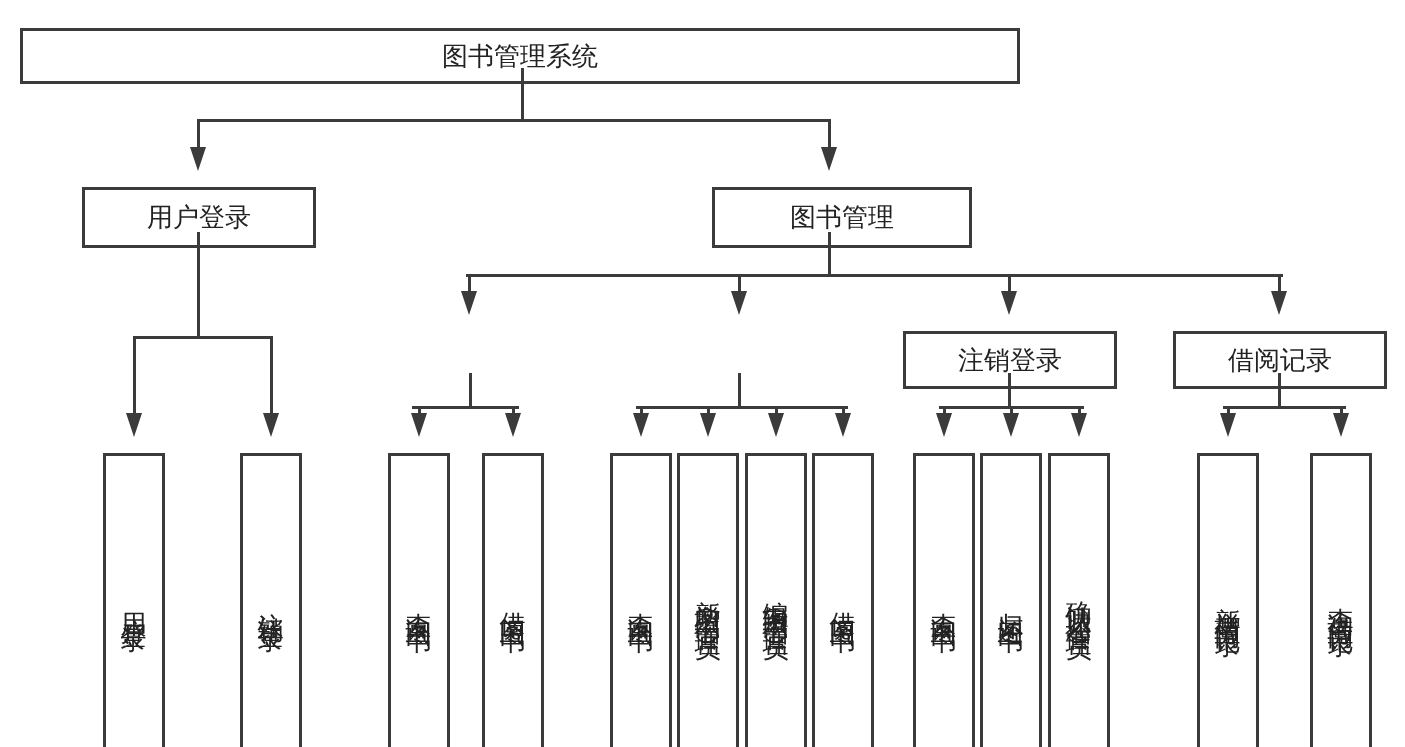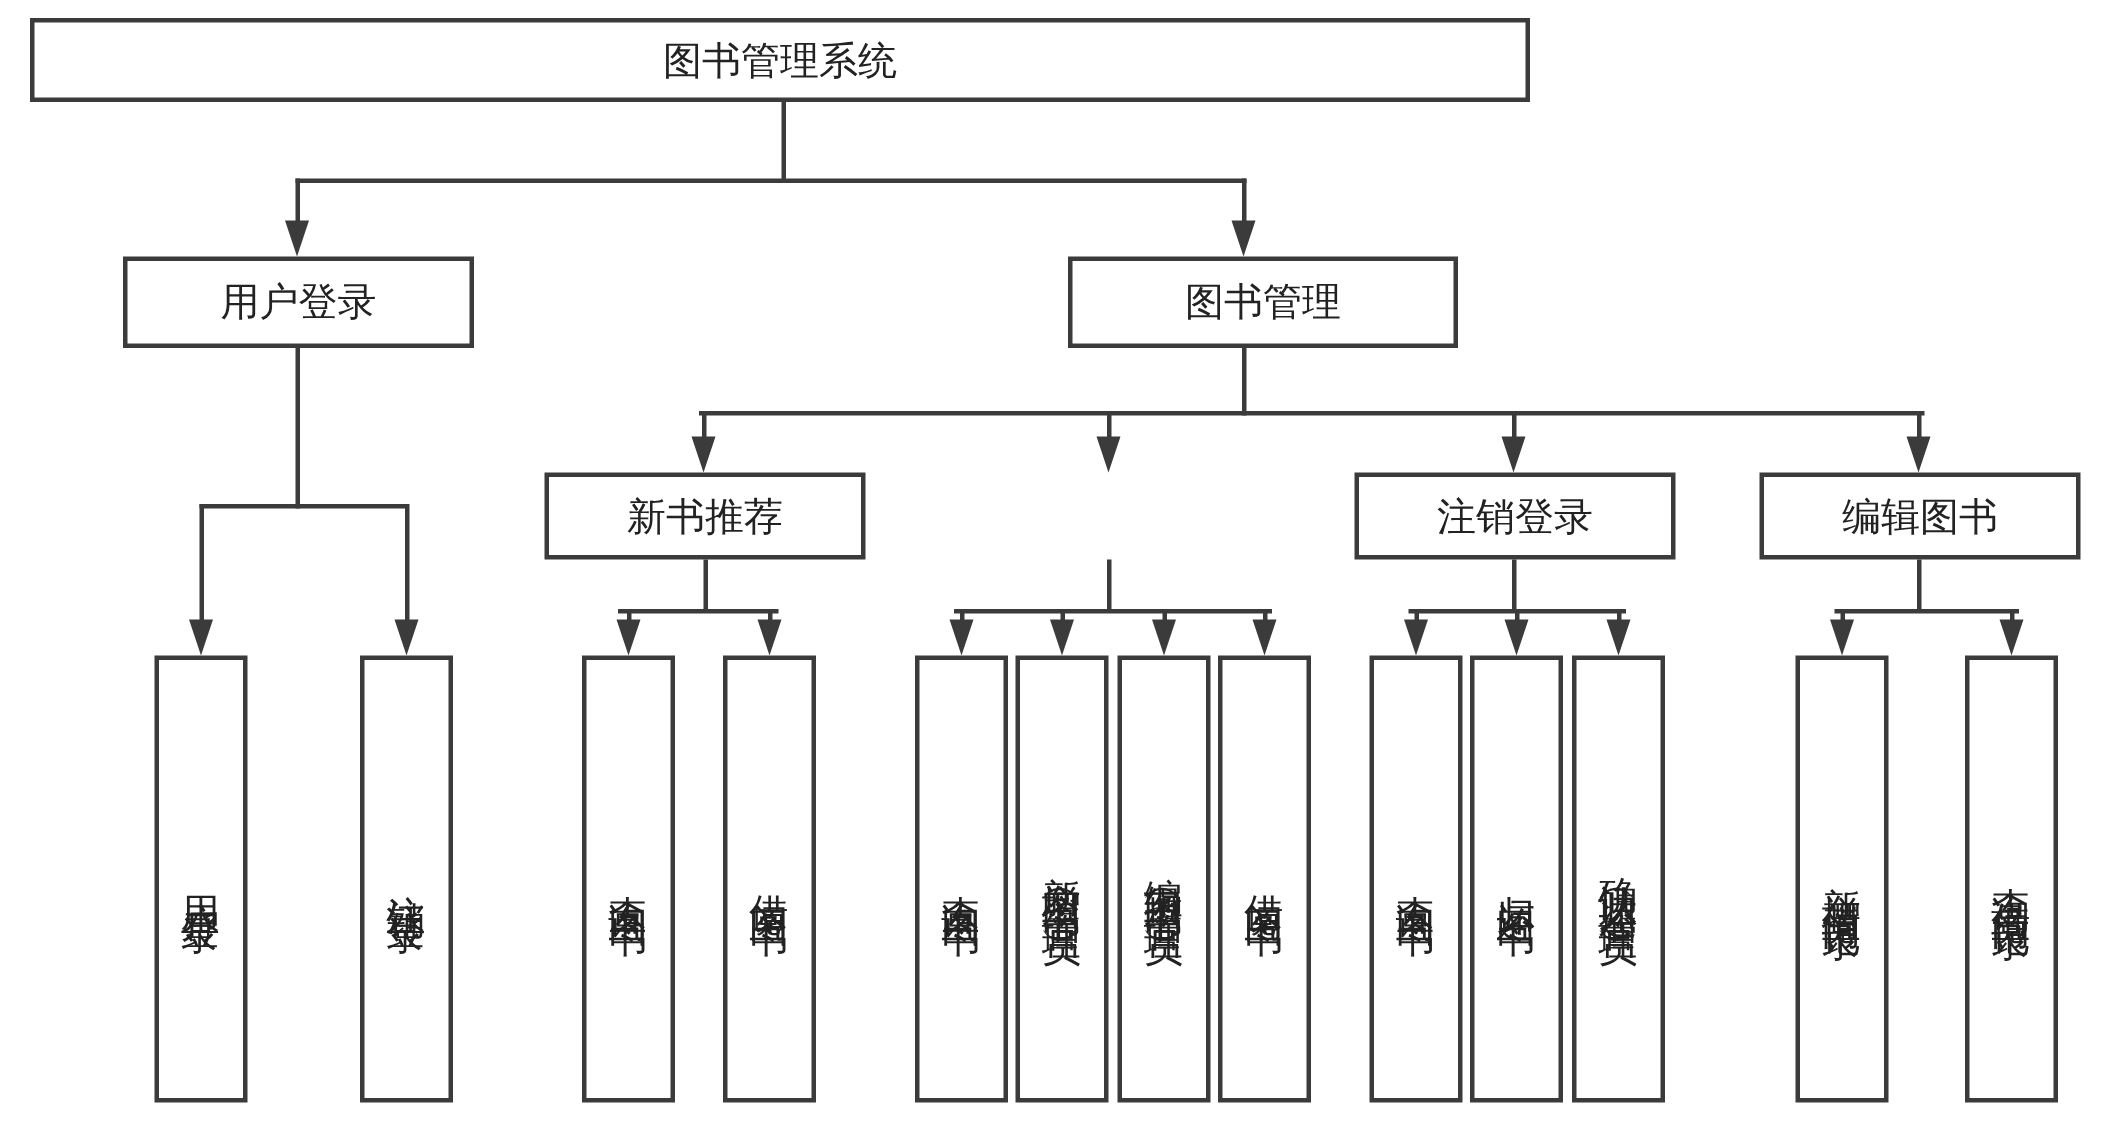--- a/index.html
+++ b/index.html
@@ -16,20 +16,21 @@
     position:relative;width:1405px;height:747px;overflow:hidden;
     background:var(--page-background);
   }
   .box{
     position:absolute;box-sizing:border-box;
     border:3px solid var(--box-border);
     background:var(--box-background);
     display:flex;align-items:center;justify-content:center;
     font-size:26px;color:var(--text);
     white-space:nowrap;
+    margin-top:16px;
   }
   .vbox{
     writing-mode:vertical-rl;
     text-orientation:mixed;
     letter-spacing:5px;
     white-space:normal;
     line-height:1;
   }
   .vline{position:absolute;width:3px;background:var(--line);}
   .hline{position:absolute;height:3px;background:var(--line);}
@@ -73,23 +74,22 @@
   <div class="hline" style="left:466px;top:274px;width:817px"></div>
   <div class="vline" style="left:468px;top:274px;height:18px"></div>
   <div class="vline" style="left:738px;top:274px;height:18px"></div>
   <div class="vline" style="left:1008px;top:274px;height:18px"></div>
   <div class="vline" style="left:1278px;top:274px;height:18px"></div>
   <div class="arrow" style="left:461px;top:291px"></div>
   <div class="arrow" style="left:731px;top:291px"></div>
   <div class="arrow" style="left:1001px;top:291px"></div>
   <div class="arrow" style="left:1271px;top:291px"></div>
 
-  <div class="box" style="left:363px;top:315px;width:214px;height:58px">新书推荐</div>
   <div class="box" style="left:903px;top:315px;width:214px;height:58px">注销登录</div>
-  <div class="box" style="left:1173px;top:315px;width:214px;height:58px">编辑图书</div>
+  <div class="box" style="left:1173px;top:315px;width:214px;height:58px">借阅记录</div>
 
   <div class="vline" style="left:469px;top:373px;height:35px"></div>
   <div class="hline" style="left:412px;top:406px;width:107px"></div>
   <div class="vline" style="left:418px;top:406px;height:11px"></div>
   <div class="vline" style="left:512px;top:406px;height:11px"></div>
   <div class="arrow" style="left:411px;top:413px"></div>
   <div class="arrow" style="left:505px;top:413px"></div>
 
   <div class="vline" style="left:738px;top:373px;height:35px"></div>
   <div class="hline" style="left:636px;top:406px;width:212px"></div>

